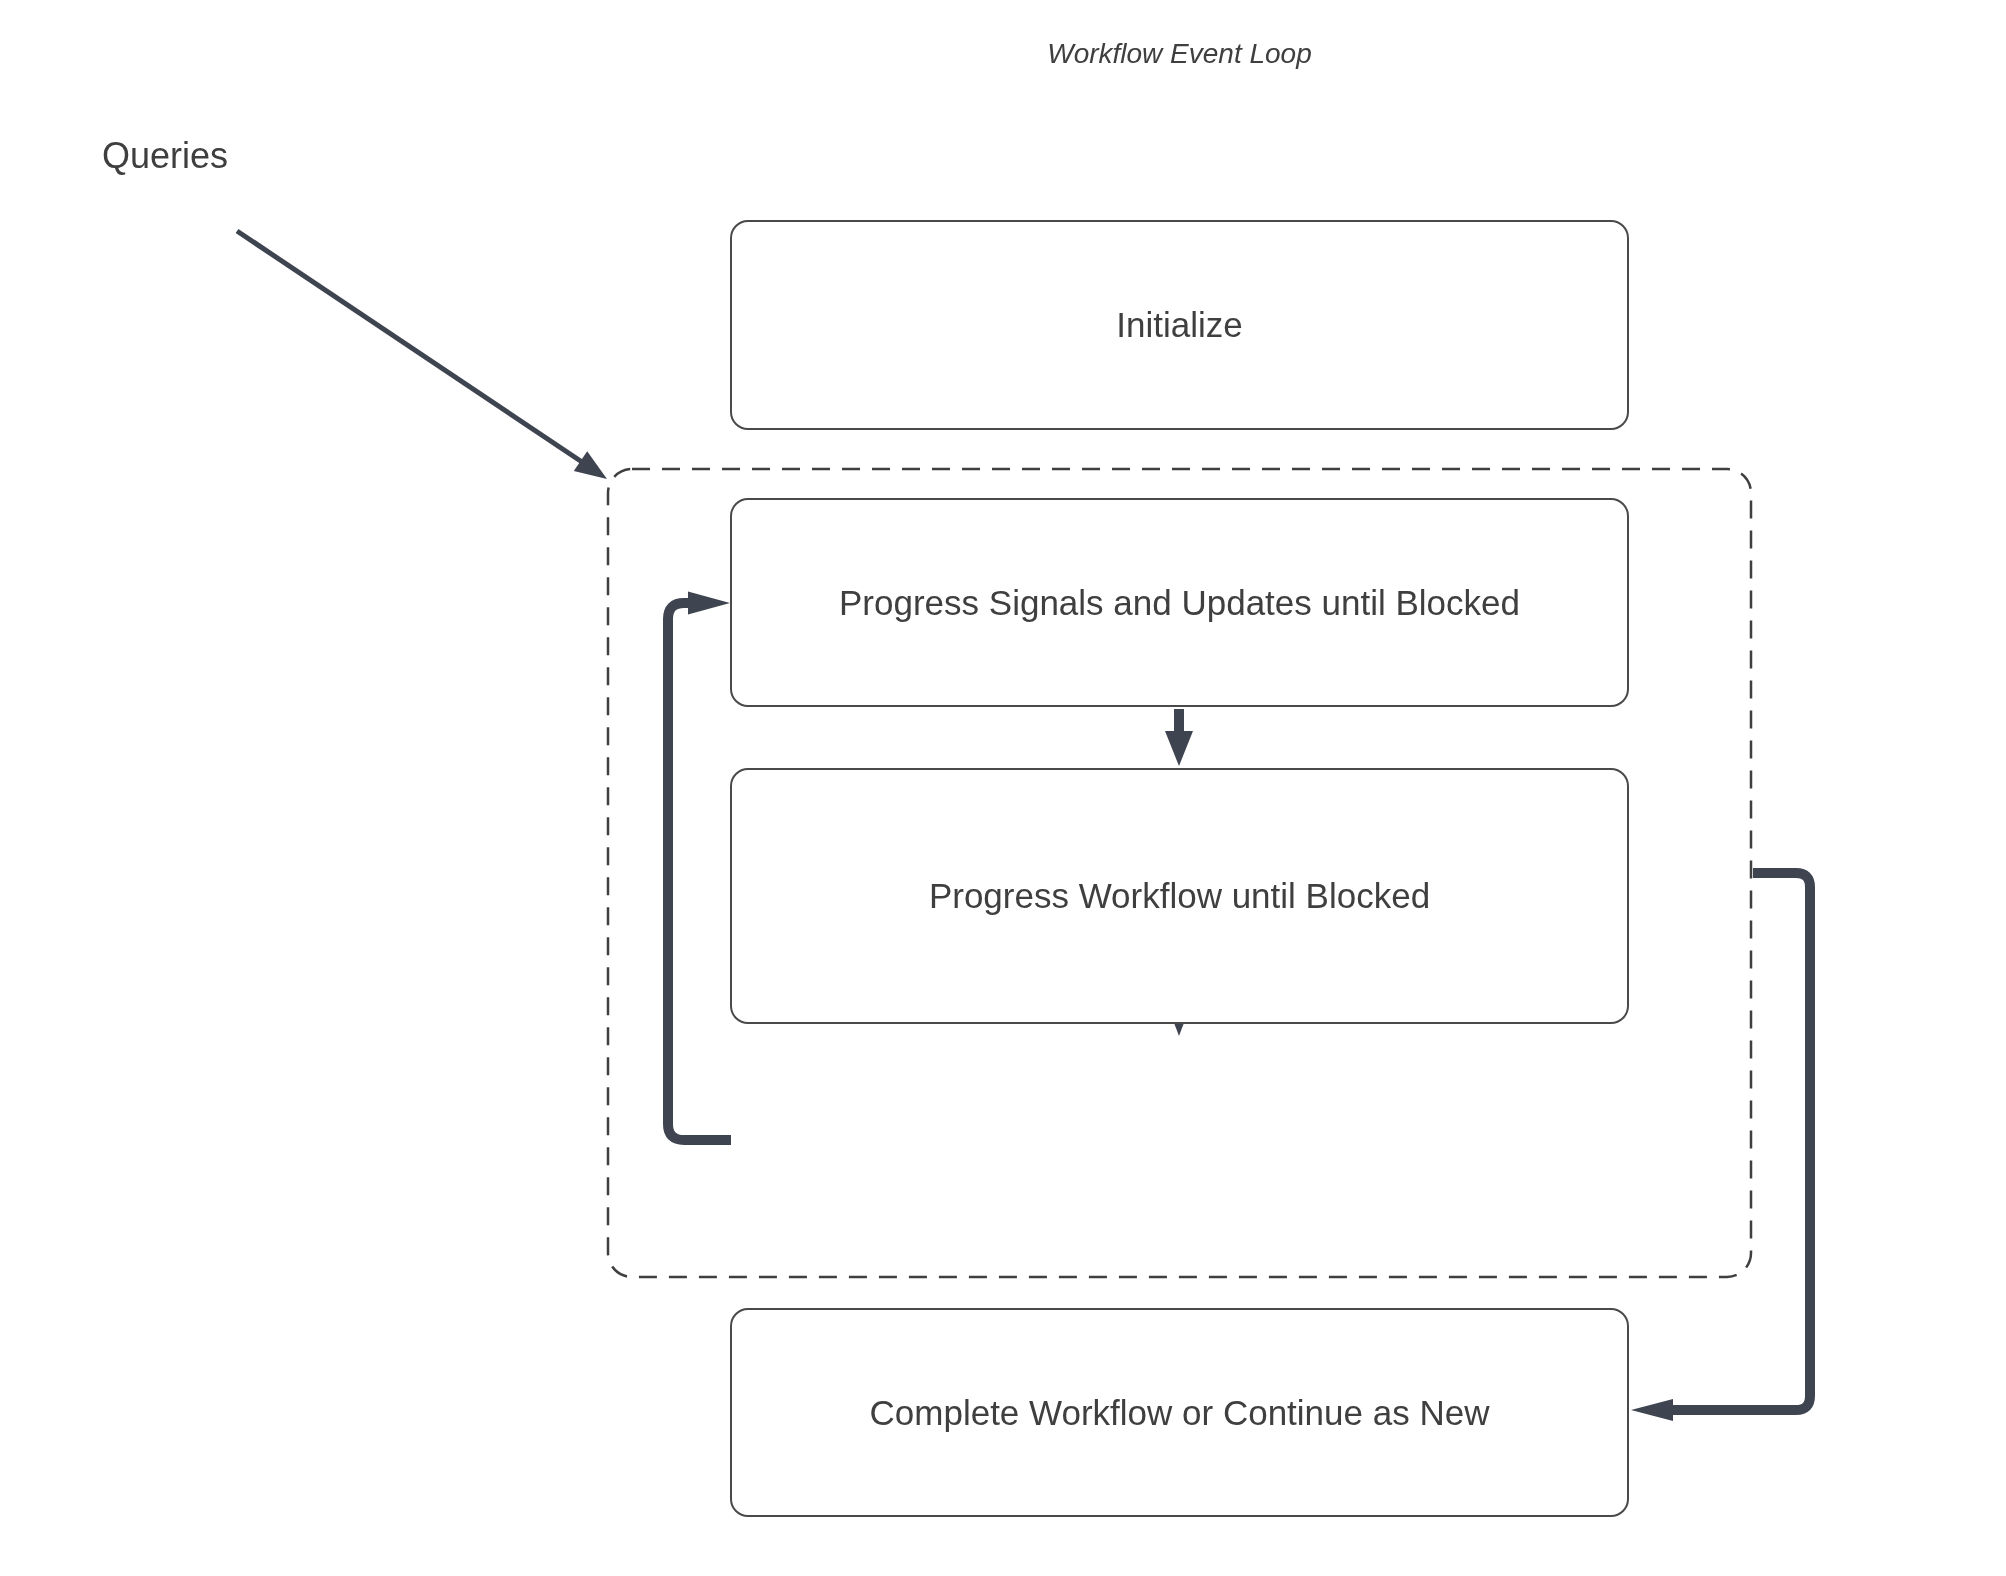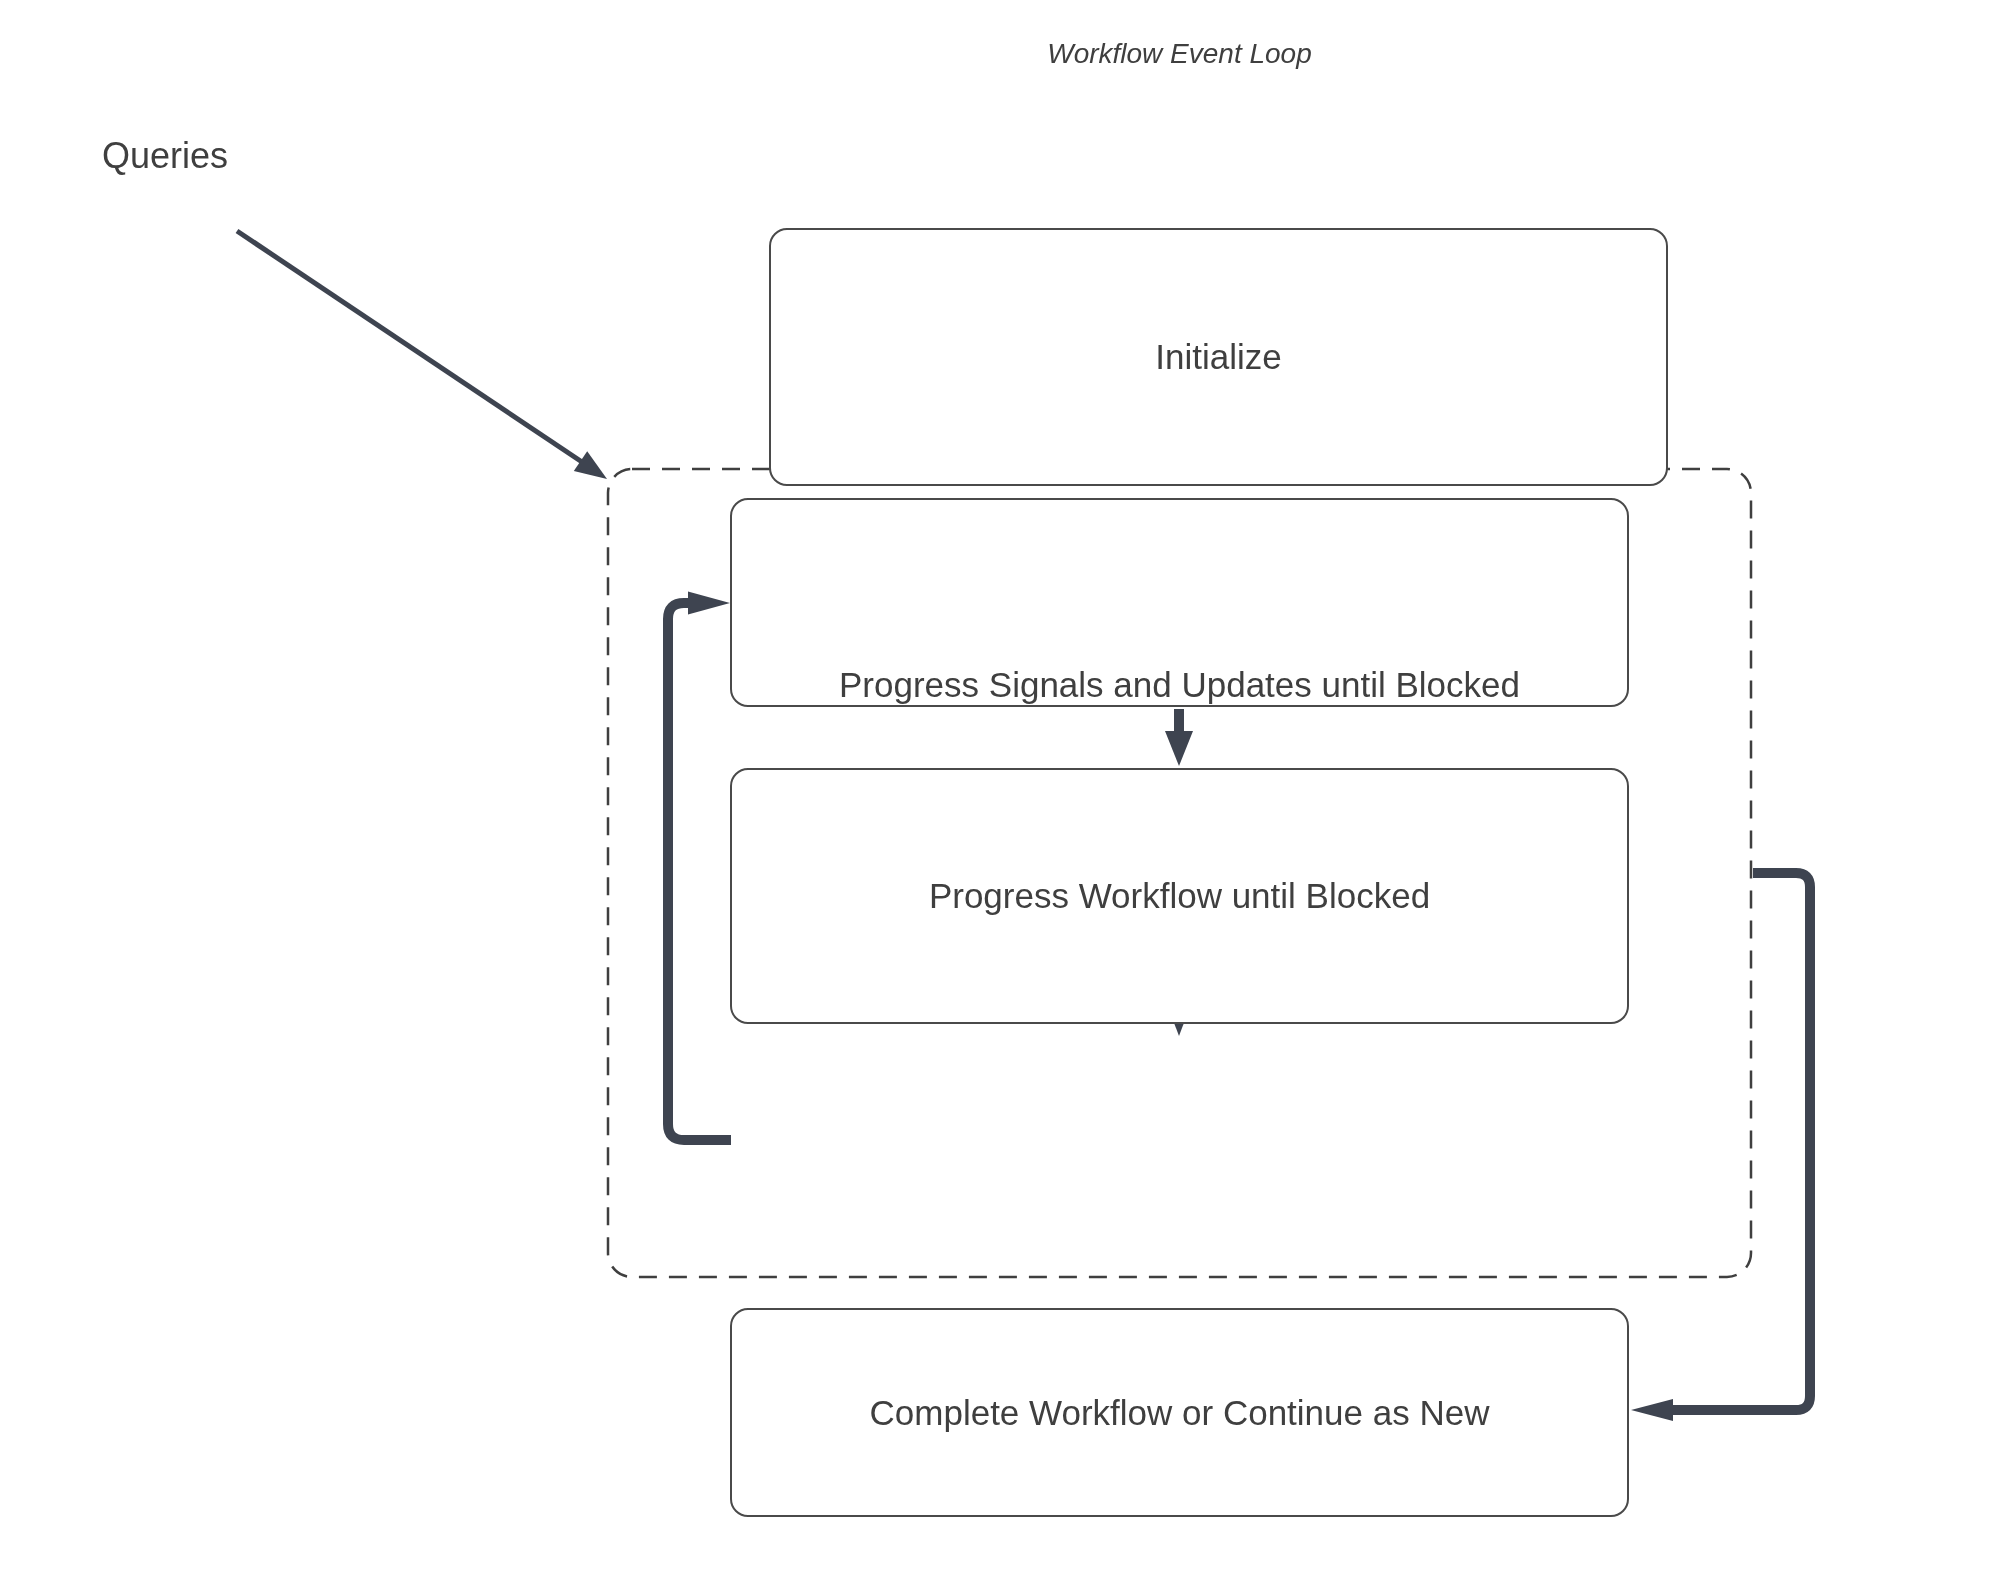--- a/index.html
+++ b/index.html
@@ -46,22 +46,22 @@
     left:730px;width:899px;
     box-sizing:border-box;
     border:2px solid var(--box-border);
     border-radius:18px;
     background:var(--box-fill);
     display:flex;align-items:center;justify-content:center;
     text-align:center;
     font-size:35px;
     color:var(--text);
   }
-  .node-initialize{top:228px;height:258px;margin-left:39px;}
-  .node-progress-signals{top:498px;height:209px;align-items:flex-end;}
+  .node-initialize{top:220px;height:210px;}
+  .node-progress-signals{top:498px;height:209px;}
   .node-progress-workflow{top:768px;height:256px;}
   .node-execute-queries{top:1038px;height:209px;}
   .node-complete{top:1308px;height:209px;}
 
   .dashed-boundary{fill:none;stroke:var(--dashed-border);stroke-width:2.5;stroke-dasharray:18 12;}
   .thin-arrow{stroke:var(--arrow);stroke-width:5;fill:none;}
   .thick-arrow{stroke:var(--arrow);stroke-width:10;fill:none;}
   .mid-arrow{stroke:var(--arrow);stroke-width:10;fill:none;}
   .head{fill:var(--arrow);stroke:none;}
 </style>

